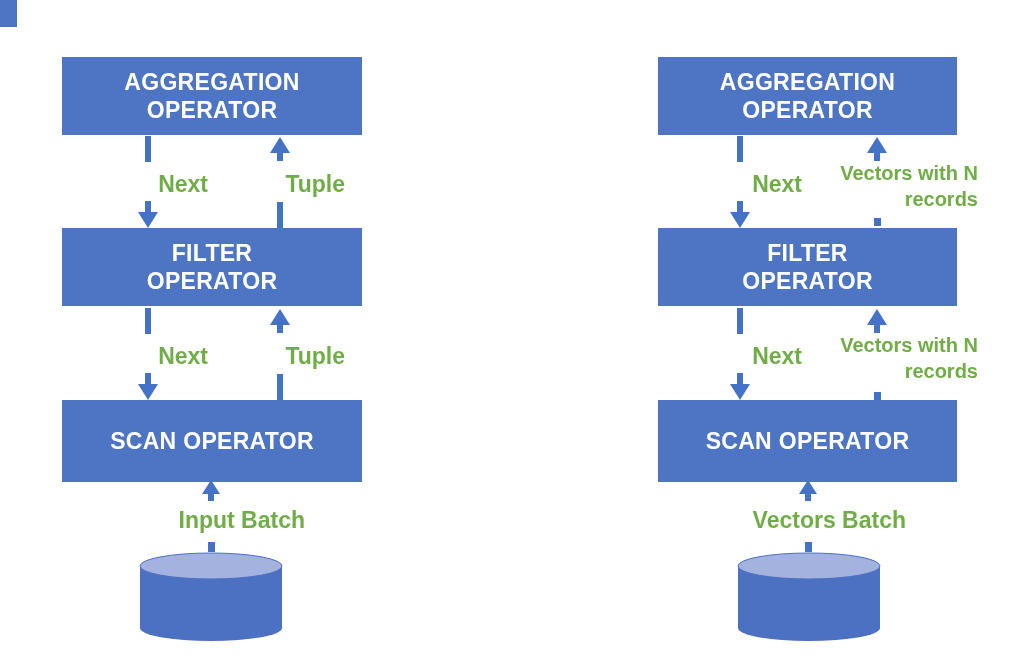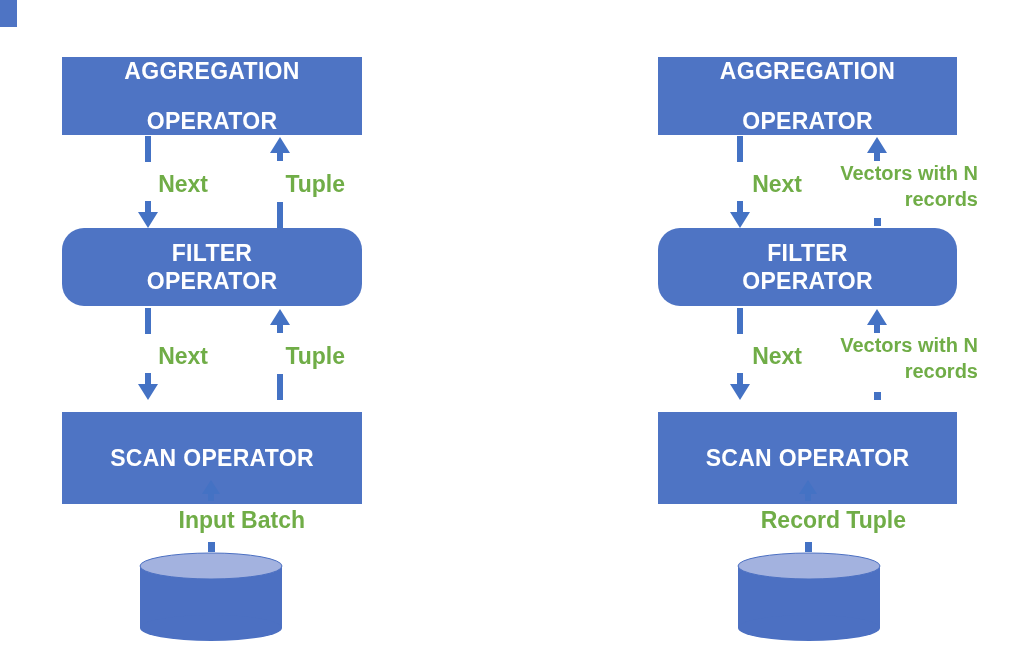--- a/index.html
+++ b/index.html
@@ -16,23 +16,23 @@
   .corner-artifact{position:absolute;left:0;top:0;width:17px;height:27px;background:var(--box-blue);}
 
   .op-box{
     position:absolute;height:78px;background:var(--box-blue);
     color:#ffffff;font-weight:bold;font-size:23px;line-height:28px;
     letter-spacing:0.3px;text-align:center;
     display:flex;flex-direction:column;justify-content:center;align-items:center;
   }
   .box-line{display:block;}
   .box-line:empty{display:none;}
-  .y-box1{top:57px;justify-content:space-between;}
-  .y-box2{top:228px;height:78px;border-radius:22px;}
-  .y-box3{top:400px;height:92px;margin-top:12px;}
+  .y-box1{top:57px;}
+  .y-box2{top:228px;height:78px;}
+  .y-box3{top:400px;height:82px;}
 
   .stub{position:absolute;width:6px;background:var(--arrow-blue);}
   .dash{position:absolute;width:7px;background:var(--arrow-blue);}
   .head{position:absolute;color:var(--arrow-blue);display:block;}
 
   .g1-down-stub{top:136px;height:26px;}
   .g1-down-head{top:201px;}
   .g1-up-head{top:137px;}
   .g1-up-stub{top:202px;height:26px;}
   .g1-up-dash{top:218px;height:8px;}
@@ -168,21 +168,21 @@
 
     <div class="op-box y-box3" style="left:658px;width:299px;">
       <span class="box-line">SCAN OPERATOR</span>
 
     </div>
 
     <svg class="head scan-head" style="left:797px;" width="22" height="21">
       <polygon points="11,0 2,14 20,14" fill="currentColor"></polygon>
         <rect x="8" y="12" width="6" height="9" fill="currentColor"></rect>
     </svg>
-    <div class="glabel src-label" style="left:706px;width:200px;">Record Tuple</div>
+    <div class="glabel src-label" style="left:706px;width:200px;">Vectors Batch</div>
     <div class="dash src-dash" style="left:805px;"></div>
     <svg class="cyl" style="left:737px;" width="144" height="90">
       <rect x="1" y="14" width="142" height="62" style="fill:var(--cylinder-body);"></rect>
       <ellipse cx="72" cy="76" rx="71" ry="13" style="fill:var(--cylinder-body);"></ellipse>
       <ellipse cx="72" cy="14" rx="71" ry="13" style="fill:var(--cylinder-top);stroke:var(--cylinder-body);stroke-width:1;"></ellipse>
     </svg>
   </div>
 
 </div>
 

